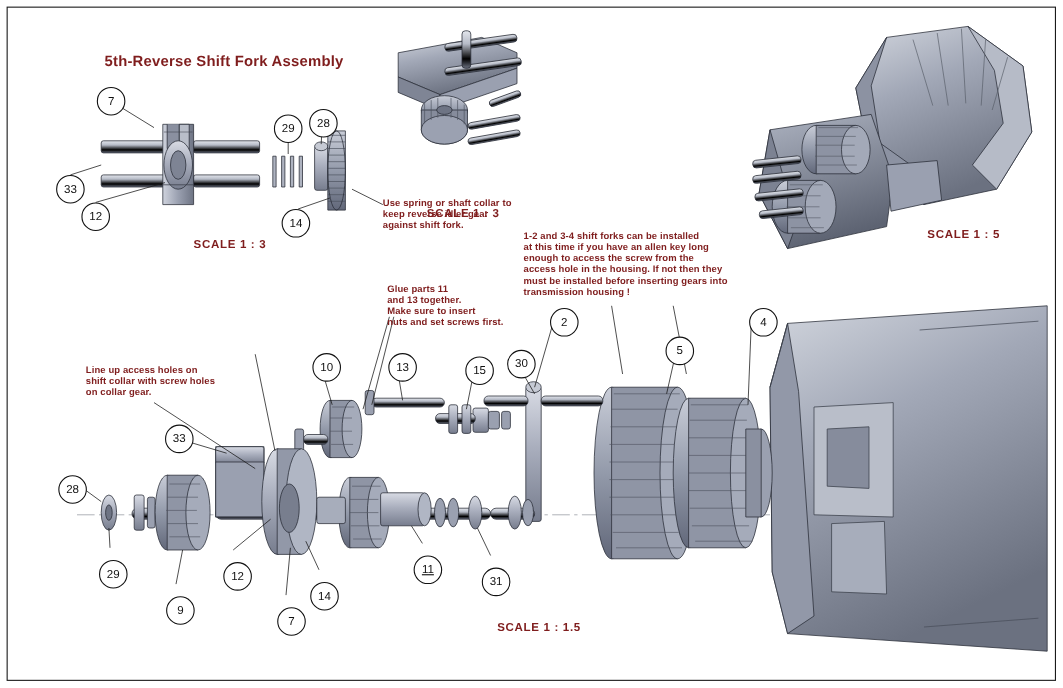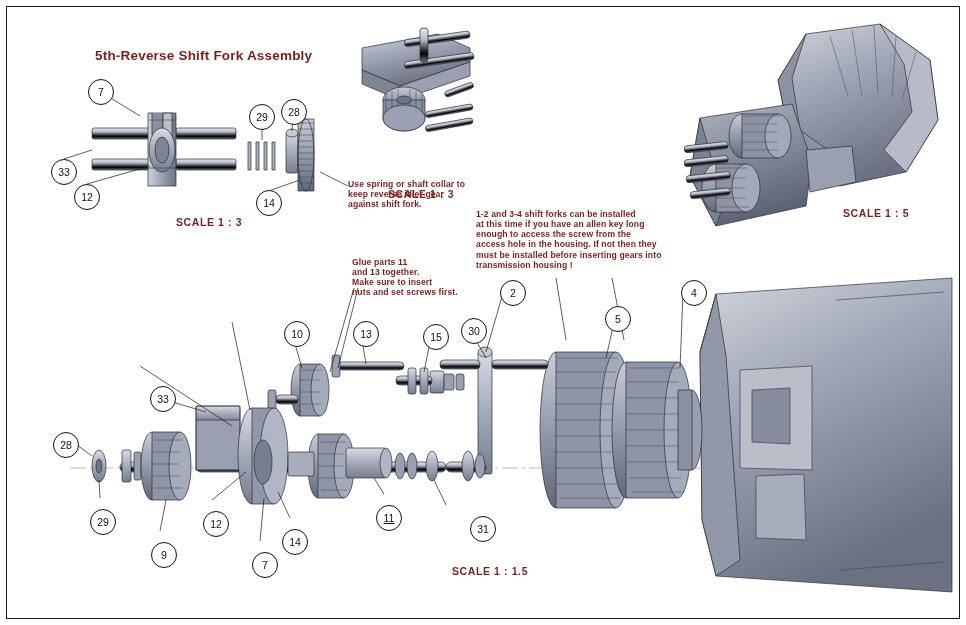--- a/index.html
+++ b/index.html
@@ -385,20 +385,23 @@
   <div class="txt note" style="left:476px;top:209px;">1-2 and 3-4 shift forks can be installed
 at this time if you have an allen key long
 enough to access the screw from the
 access hole in the housing. If not then they
 must be installed before inserting gears into
 transmission housing !</div>
   <div class="txt note" style="left:352px;top:257px;">Glue parts 11
 and 13 together.
 Make sure to insert
 nuts and set screws first.</div>
+  <div class="txt note" style="left:78px;top:331px;">Line up access holes on
+shift collar with screw holes
+on collar gear.</div>
 
   <div class="bal" style="left:88px;top:79px;">7</div>
   <div class="bal" style="left:249px;top:104px;">29</div>
   <div class="bal" style="left:281px;top:99px;">28</div>
   <div class="bal" style="left:51px;top:159px;">33</div>
   <div class="bal" style="left:74px;top:184px;">12</div>
   <div class="bal" style="left:256px;top:190px;">14</div>
 
   <div class="bal" style="left:500px;top:280px;">2</div>
   <div class="bal" style="left:681px;top:280px;">4</div>
@@ -409,15 +412,15 @@
   <div class="bal" style="left:461px;top:318px;">30</div>
 
   <div class="bal" style="left:150px;top:386px;">33</div>
   <div class="bal" style="left:53px;top:432px;">28</div>
   <div class="bal" style="left:90px;top:509px;">29</div>
   <div class="bal" style="left:151px;top:542px;">9</div>
   <div class="bal" style="left:203px;top:511px;">12</div>
   <div class="bal" style="left:252px;top:552px;">7</div>
   <div class="bal" style="left:282px;top:529px;">14</div>
   <div class="bal" style="left:376px;top:505px;text-decoration:underline;">11</div>
-  <div class="bal" style="left:438px;top:516px;margin-left:32px;">31</div>
+  <div class="bal" style="left:438px;top:516px;">31</div>
 
 </div>
 
 </body></html>

